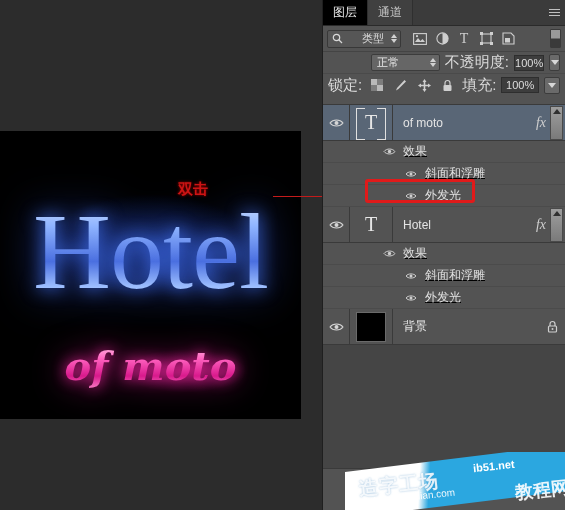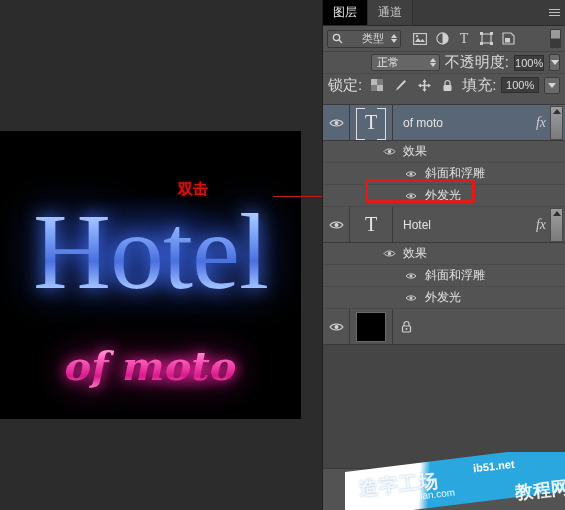--- a/index.html
+++ b/index.html
@@ -180,21 +180,21 @@
     justify-content: center; padding-top: 2px;
   }
   .expander i {
     width: 0; height: 0; border-left: 4px solid transparent;
     border-right: 4px solid transparent; border-bottom: 5px solid #303030;
   }
   .lock-cell { width: 26px; display: flex; align-items: center; justify-content: center; }
 
   .fx-row {
     display: flex; align-items: center; height: 22px;
-    background: #535353; border-bottom: 1px solid #4b4b4b;
+    background: #535353; border-bottom: 1px solid #4b4b4b; text-decoration: underline;
   }
   .fx-row .indent1 { width: 58px; }
   .fx-row .indent2 { width: 80px; }
   .fx-row .label { font-size: 12px; color: #e2e2e2; padding-left: 6px; }
   .fx-row .eye-s { display: flex; align-items: center; justify-content: center; width: 16px; }
 
   #redbox {
     position: absolute; left: 42px; top: 74px; width: 110px; height: 24px;
     border: 3px solid #e01a1a; border-radius: 3px; pointer-events: none;
   }
@@ -482,20 +482,21 @@
       <div class="layer-row">
         <div class="eye-cell">
           <svg class="eye-svg" width="15" height="10" viewBox="0 0 15 10">
             <path d="M1 5 C4 1 11 1 14 5 C11 9 4 9 1 5 Z" fill="none" stroke="#d5d5d5" stroke-width="1.1"></path>
             <circle cx="7.5" cy="5" r="2" fill="#d5d5d5"></circle>
           </svg>
         </div>
         <div class="thumb-cell">
           <div class="bg-thumb"></div>
         </div>
+        <div class="layer-name">背景</div>
         <div class="lock-cell">
           <svg width="11" height="13" viewBox="0 0 11 13">
             <path d="M3 6 V4 a2.5 2.5 0 0 1 5 0 V6" fill="none" stroke="#cfcfcf" stroke-width="1.2"></path>
             <rect x="1.5" y="6" width="8" height="6" rx="1" fill="none" stroke="#cfcfcf" stroke-width="1.2"></rect>
             <circle cx="5.5" cy="9" r="1" fill="#cfcfcf"></circle>
           </svg>
         </div>
       </div>
 
       <div id="redbox"></div>

